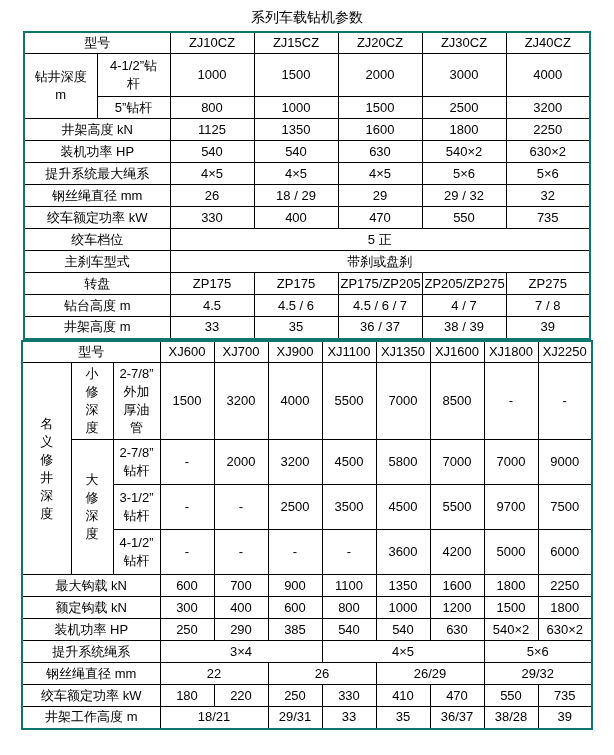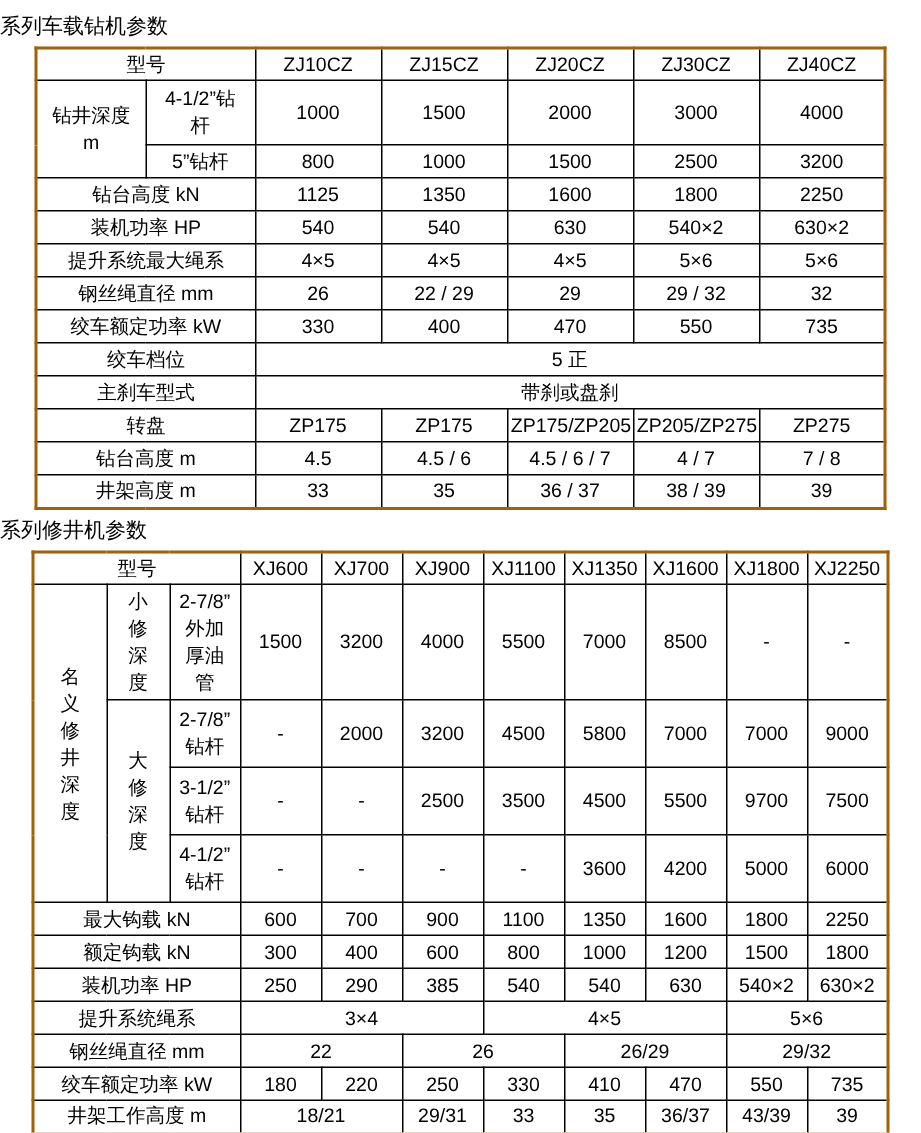--- a/index.html
+++ b/index.html
@@ -4,27 +4,27 @@
 <style>
   * { margin:0; padding:0; box-sizing:border-box; }
   html,body { background:#ffffff; }
   body {
     width:614px; height:755px; overflow:hidden;
     font-family:"Liberation Sans", sans-serif;
     color:#000000;
   }
   .page { padding-top:9px; }
   .tbl-title {
-    font-size:14px; font-weight:400;
+    text-align:center; font-size:14px; font-weight:400;
     line-height:17px; margin-bottom:5px;
   }
   .tbl-title.second { margin-top:5px; }
   table {
     border-collapse:collapse; margin:0 auto;
-    table-layout:fixed; border:2px solid #a16207;
+    table-layout:fixed; border:2px solid #0f766e;
   }
   td {
     border:1px solid #000;
     text-align:center; vertical-align:middle;
     font-size:13px; line-height:18px;
     padding:1px 2px;
     white-space:pre-line;
     overflow:hidden;
   }
   tr.rh21 { height:21px; }
@@ -74,21 +74,21 @@
       </tr>
       <tr class="rh22">
         <td>5”钻杆</td>
         <td>800</td>
         <td>1000</td>
         <td>1500</td>
         <td>2500</td>
         <td>3200</td>
       </tr>
       <tr class="rh22">
-        <td colspan="2">钻台高度  kN</td>
+        <td colspan="2">井架高度  kN</td>
         <td>1125</td>
         <td>1350</td>
         <td>1600</td>
         <td>1800</td>
         <td>2250</td>
       </tr>
       <tr class="rh22">
         <td colspan="2">装机功率  HP</td>
         <td>540</td>
         <td>540</td>
@@ -100,21 +100,21 @@
         <td colspan="2">提升系统最大绳系</td>
         <td>4×5</td>
         <td>4×5</td>
         <td>4×5</td>
         <td>5×6</td>
         <td>5×6</td>
       </tr>
       <tr class="rh22">
         <td colspan="2">钢丝绳直径  mm</td>
         <td>26</td>
-        <td>22 / 29</td>
+        <td>18 / 29</td>
         <td>29</td>
         <td>29 / 32</td>
         <td>32</td>
       </tr>
       <tr class="rh22">
         <td colspan="2">绞车额定功率  kW</td>
         <td>330</td>
         <td>400</td>
         <td>470</td>
         <td>550</td>
@@ -148,21 +148,20 @@
         <td colspan="2">井架高度  m</td>
         <td>33</td>
         <td>35</td>
         <td>36 / 37</td>
         <td>38 / 39</td>
         <td>39</td>
       </tr>
     </tbody>
   </table>
 
-  <div class="tbl-title second">系列修井机参数</div>
 
   <table class="t2">
     <colgroup>
       <col style="width:49px">
         <col style="width:42px">
         <col style="width:47px">
       <col style="width:54px">
         <col style="width:54px">
         <col style="width:54px">
         <col style="width:54px">
@@ -304,19 +303,19 @@
         <td>550</td>
         <td>735</td>
       </tr>
       <tr class="rh22">
         <td colspan="3">井架工作高度  m</td>
         <td colspan="2">18/21</td>
         <td>29/31</td>
         <td>33</td>
         <td>35</td>
         <td>36/37</td>
-        <td>43/39</td>
+        <td>38/28</td>
         <td>39</td>
       </tr>
     </tbody>
   </table>
 
 </div>
 
 </body></html>

